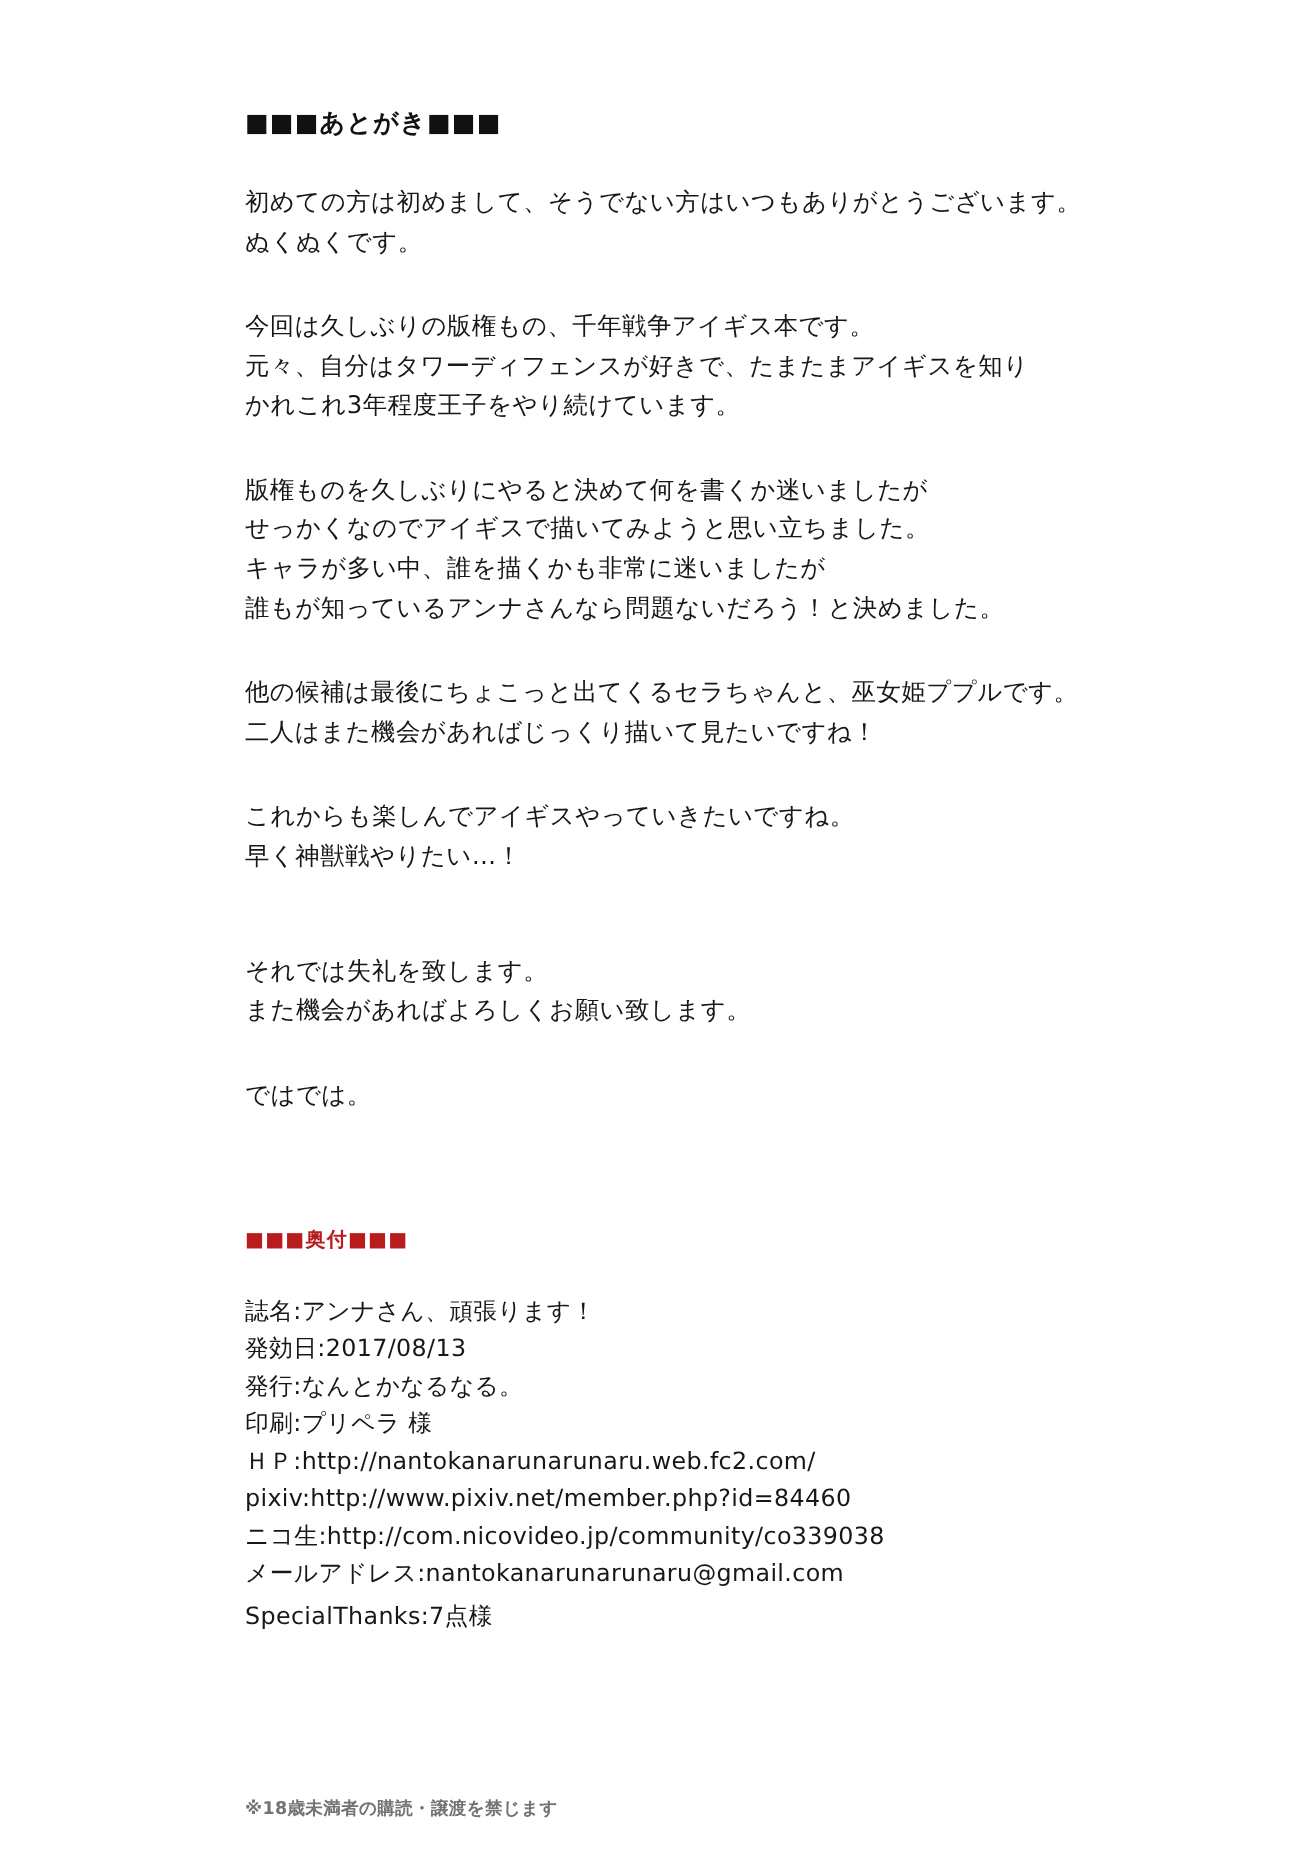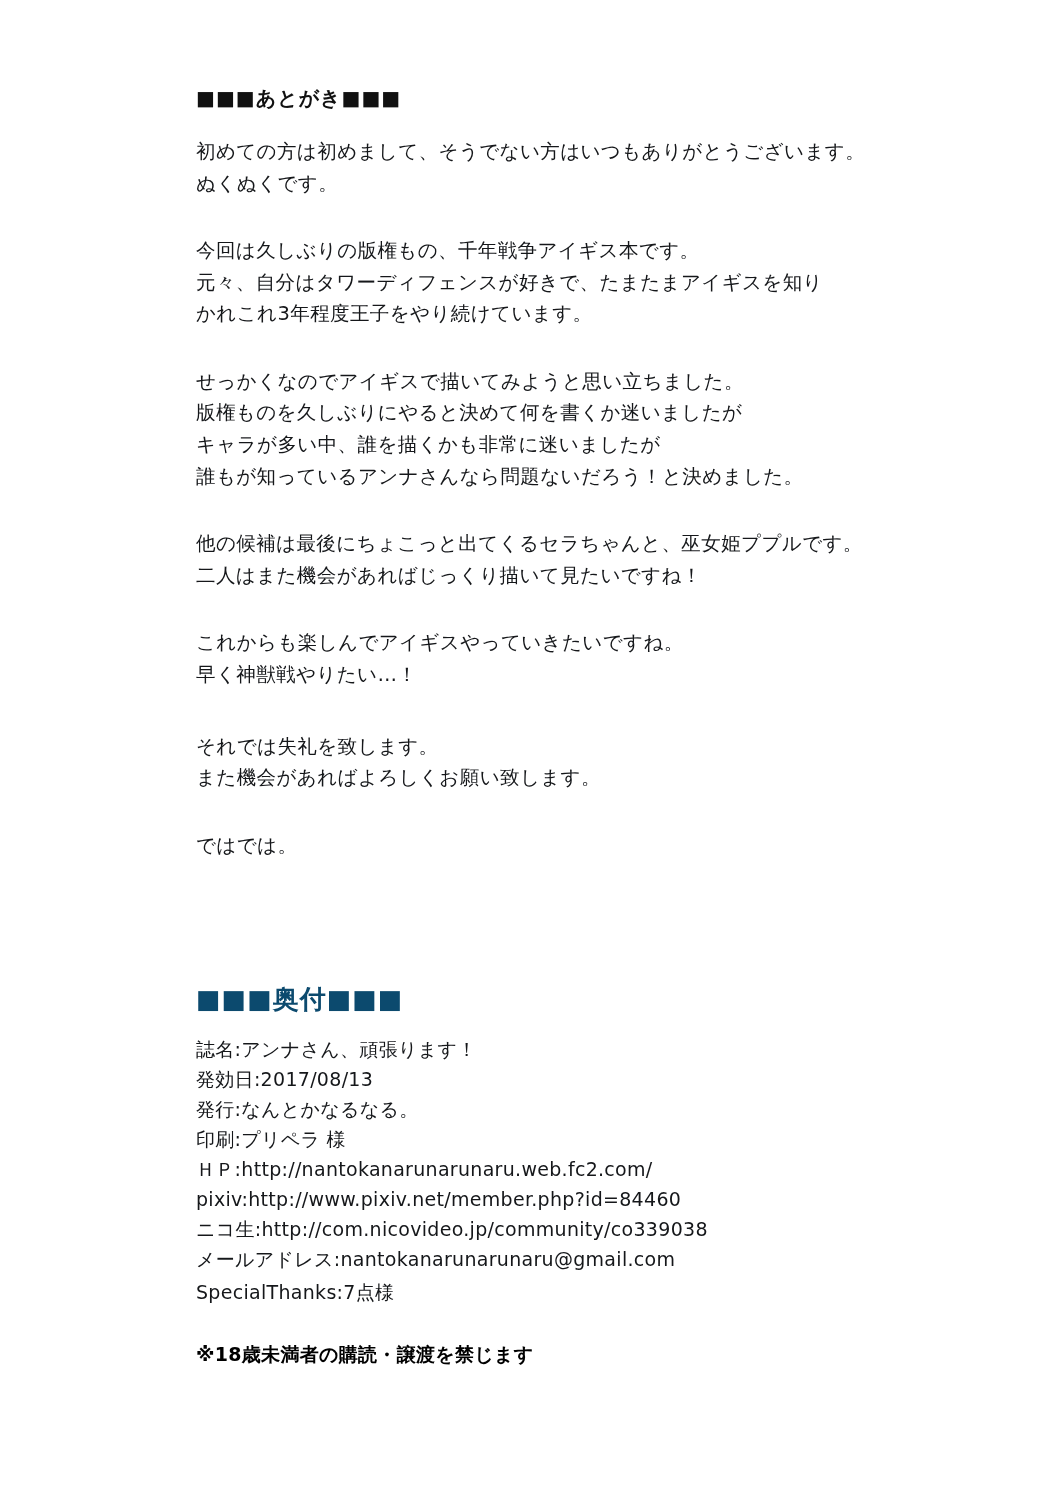--- a/index.html
+++ b/index.html
@@ -32,40 +32,40 @@
   }
   .section-head {
     font-size: 20px;
     font-weight: bold;
     letter-spacing: 1px;
     color: #111;
     margin: 0 0 0 0;
     line-height: 1.2;
   }
   .block {
-    margin-top: 26px;
+    margin-top: 36px;
     font-size: 19.5px;
     line-height: 1.62;
     letter-spacing: 0.4px;
     color: #15171a;
   }
   .block .line {
     white-space: nowrap;
   }
-  .gap-lg { margin-top: 40px; }
+  .gap-lg { margin-top: 60px; }
   .gap-md { margin-top: 36px; }
 
   .colophon-head {
     position: absolute;
     left: 196px;
     top: 982px;
-    font-size: 26px;
+    font-size: 16px;
     font-weight: bold;
     letter-spacing: 1px;
-    color: #0c4a6e;
+    color: #b91c1c;
   }
   .colophon {
     position: absolute;
     left: 196px;
     top: 1034px;
     width: 800px;
     font-size: 19px;
     line-height: 1.58;
     letter-spacing: 0.3px;
     color: #15171a;
@@ -75,25 +75,25 @@
     position: absolute;
     left: 196px;
     top: 1280px;
     font-size: 19px;
     letter-spacing: 0.3px;
     color: #15171a;
   }
   .notice {
     position: absolute;
     left: 196px;
-    top: 1342px;
-    font-size: 19px;
+    top: 1438px;
+    font-size: 14px;
     font-weight: bold;
     letter-spacing: 0.3px;
-    color: #000000;
+    color: #737373;
   }
 </style>
 </head>
 <body>
 
 <div class="page">
 
   <div class="content">
     <div class="section-head">■■■あとがき■■■</div>
 
@@ -102,22 +102,22 @@
       <div class="line">ぬくぬくです。</div>
     </div>
 
     <div class="block gap-md">
       <div class="line">今回は久しぶりの版権もの、千年戦争アイギス本です。</div>
       <div class="line">元々、自分はタワーディフェンスが好きで、たまたまアイギスを知り</div>
       <div class="line">かれこれ3年程度王子をやり続けています。</div>
     </div>
 
     <div class="block gap-md">
+      <div class="line">版権ものを久しぶりにやると決めて何を書くか迷いましたが</div>
       <div class="line">せっかくなのでアイギスで描いてみようと思い立ちました。</div>
-      <div class="line">版権ものを久しぶりにやると決めて何を書くか迷いましたが</div>
       <div class="line">キャラが多い中、誰を描くかも非常に迷いましたが</div>
       <div class="line">誰もが知っているアンナさんなら問題ないだろう！と決めました。</div>
     </div>
 
     <div class="block gap-md">
       <div class="line">他の候補は最後にちょこっと出てくるセラちゃんと、巫女姫ププルです。</div>
       <div class="line">二人はまた機会があればじっくり描いて見たいですね！</div>
     </div>
 
     <div class="block gap-md">

